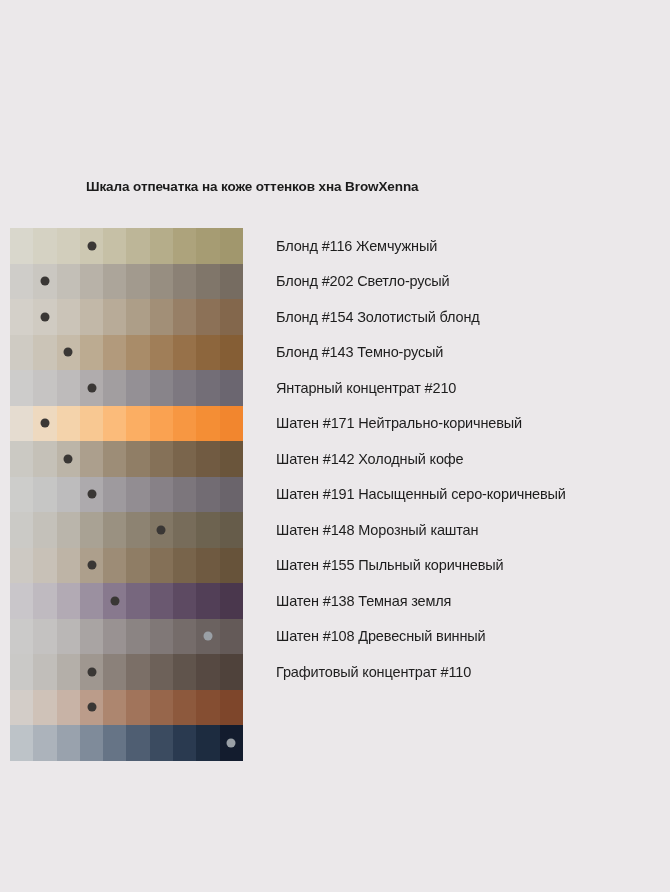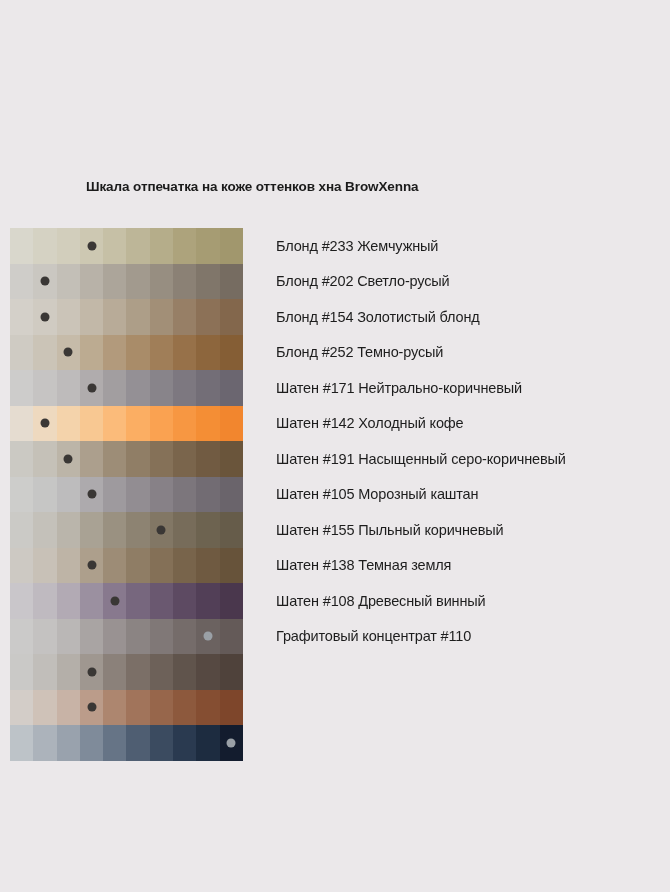--- a/index.html
+++ b/index.html
@@ -276,27 +276,28 @@
         <div class="swatch" style="background: rgb(79, 94, 114);"></div>
         <div class="swatch" style="background: rgb(59, 75, 96);"></div>
         <div class="swatch" style="background: rgb(42, 58, 80);"></div>
         <div class="swatch" style="background: rgb(29, 44, 64);"></div>
         <div class="swatch" style="background: rgb(19, 28, 46);"></div>
         <div class="dot light" style="left: 221.35px;"></div>
       </div>
     </div>
 
   <div id="labels">
-      <div class="label-row">Блонд #233 Жемчужный</div>
+      <div class="label-row">Блонд #116 Жемчужный</div>
       <div class="label-row">Блонд #202 Светло-русый</div>
       <div class="label-row">Блонд #154 Золотистый блонд</div>
-      <div class="label-row">Блонд #252 Темно-русый</div>
+      <div class="label-row">Блонд #143 Темно-русый</div>
+      <div class="label-row">Янтарный концентрат #210</div>
       <div class="label-row">Шатен #171 Нейтрально-коричневый</div>
       <div class="label-row">Шатен #142 Холодный кофе</div>
       <div class="label-row">Шатен #191 Насыщенный серо-коричневый</div>
-      <div class="label-row">Шатен #105 Морозный каштан</div>
+      <div class="label-row">Шатен #148 Морозный каштан</div>
       <div class="label-row">Шатен #155 Пыльный коричневый</div>
       <div class="label-row">Шатен #138 Темная земля</div>
       <div class="label-row">Шатен #108 Древесный винный</div>
       <div class="label-row">Графитовый концентрат #110</div>
     </div>
 
 </div>
 
 </body></html>

